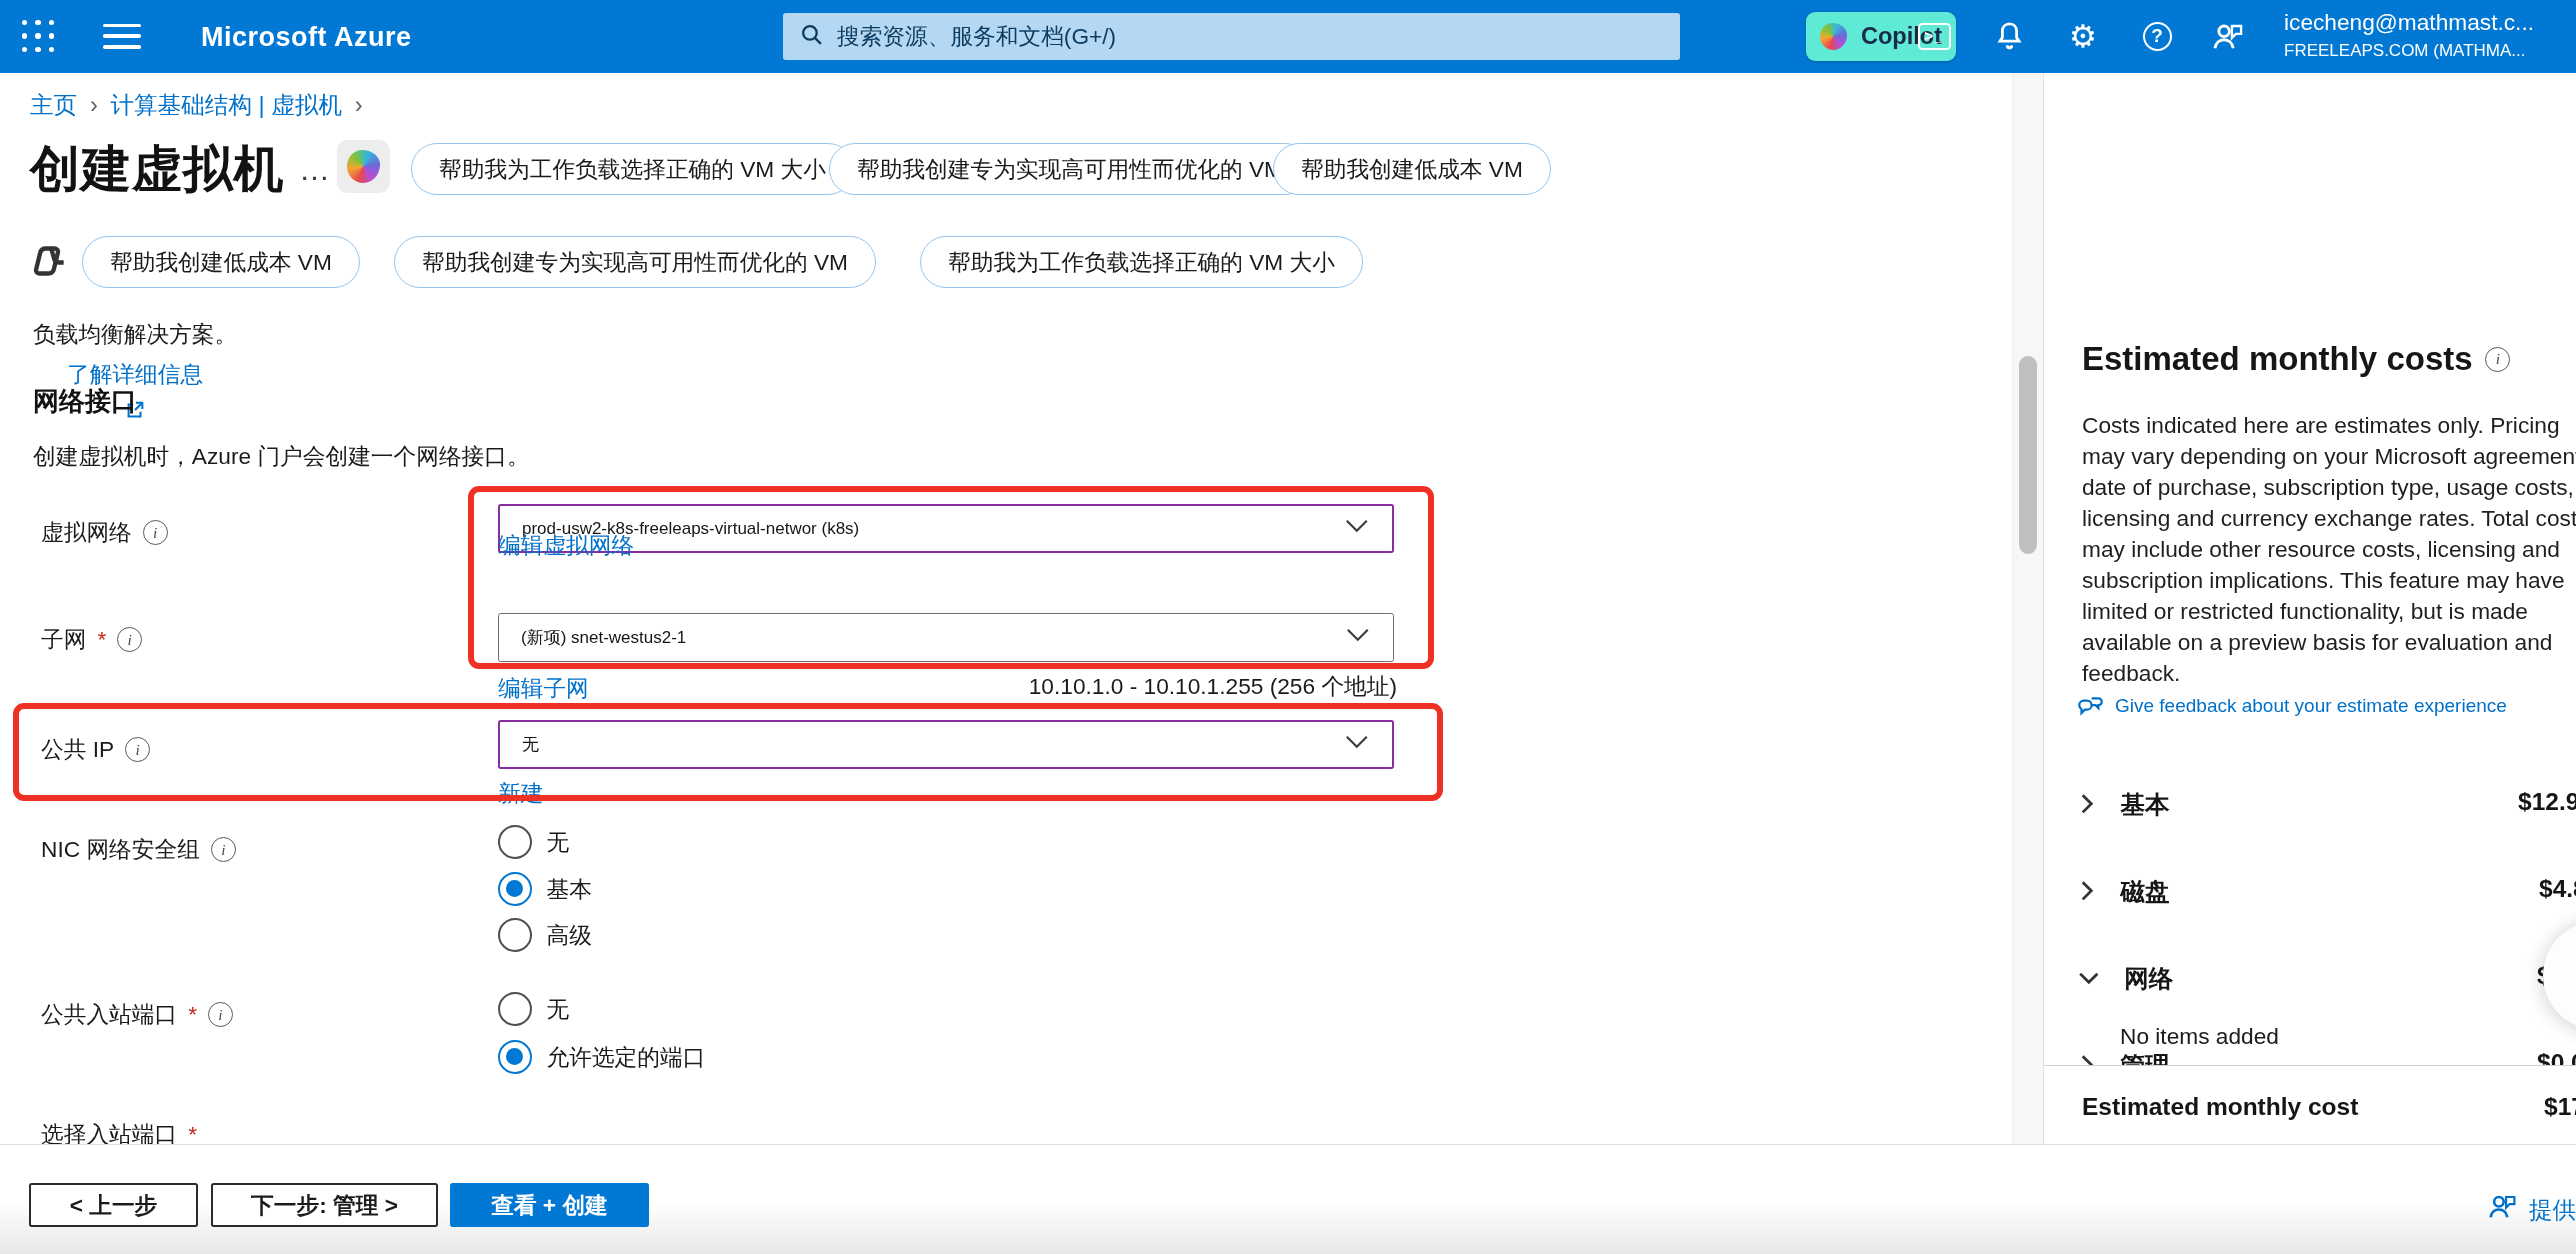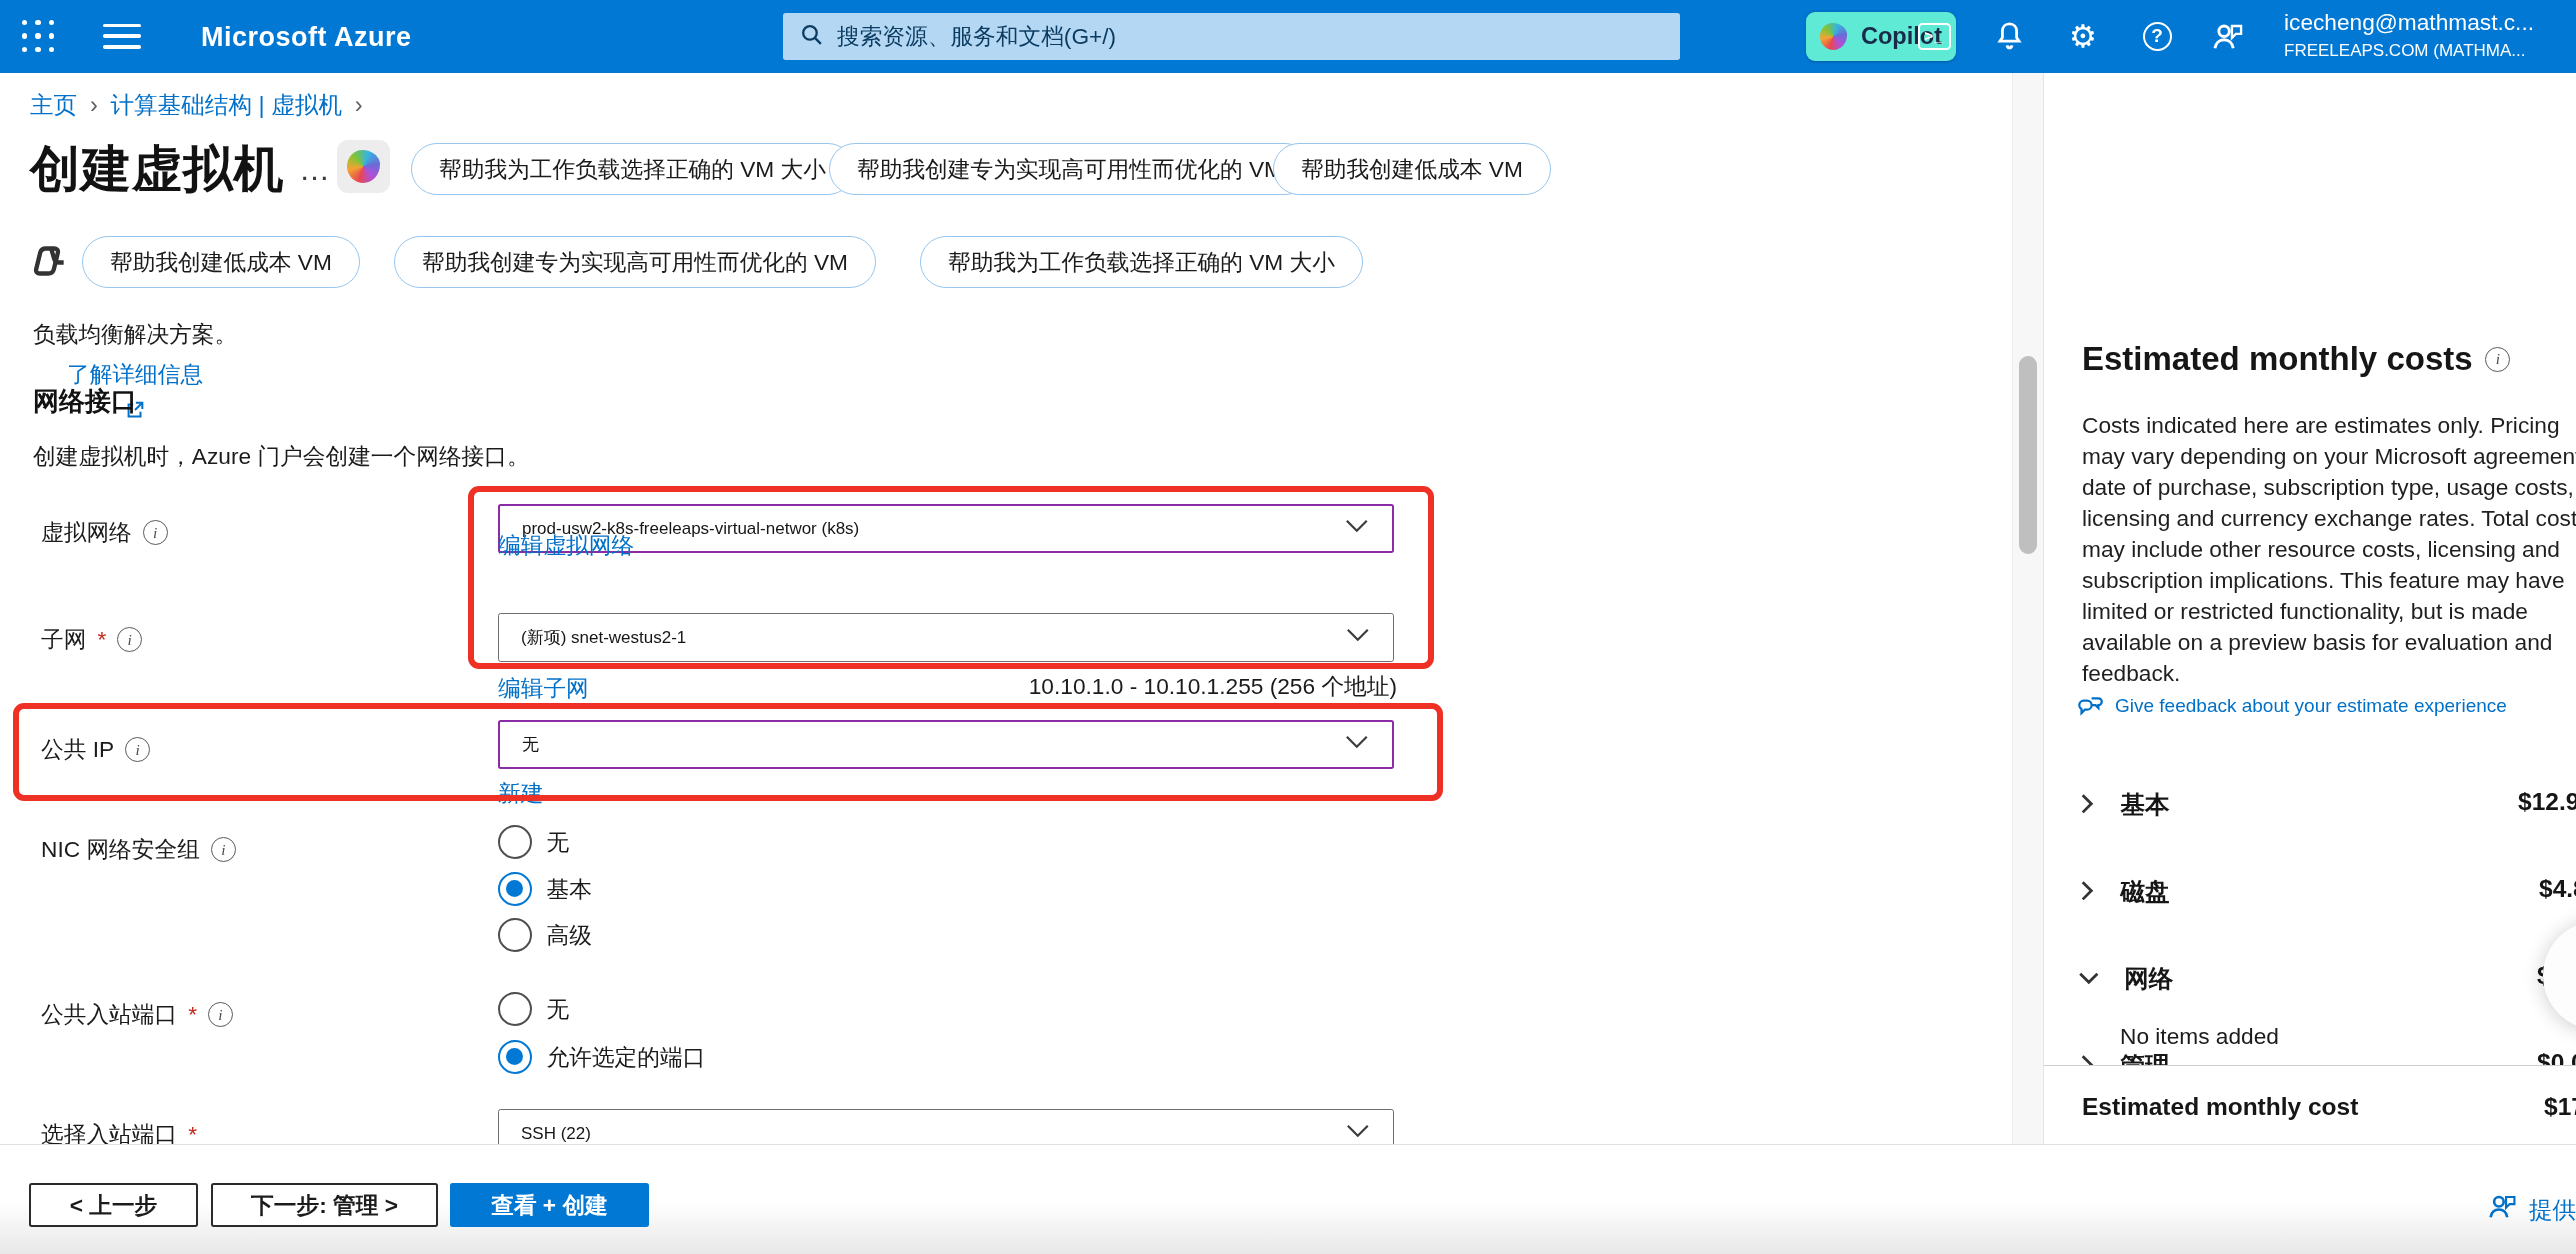--- a/index.html
+++ b/index.html
@@ -265,26 +265,20 @@
   </div>
   <div class="radio-row" style="left:498px; top:1040px;">
     <span class="radio sel"></span>
     <span class="radio-label">允许选定的端口</span>
   </div>
 
   <div class="flabel" style="top:1119px;">
     <span>选择入站端口</span>
     <span class="req">*</span>
   </div>
-  <div class="dd" style="top:1109px;">
-    <span>SSH (22)</span>
-    <span class="chev"><svg width="23.6" height="14.5" viewBox="0 0 26 16">
-          <polyline points="2,2 13,13 24,2"></polyline>
-        </svg></span>
-  </div>
 
   <div class="redbox" style="left:468px; top:486px; width:966px; height:183px;"></div>
   <div class="redbox" style="left:12.7px; top:703px; width:1430px; height:98px;"></div>
 
   <div class="scroll-track">
     <div class="scroll-thumb"></div>
   </div>
 
   <aside class="cost-panel">
     <div class="cp-title">

